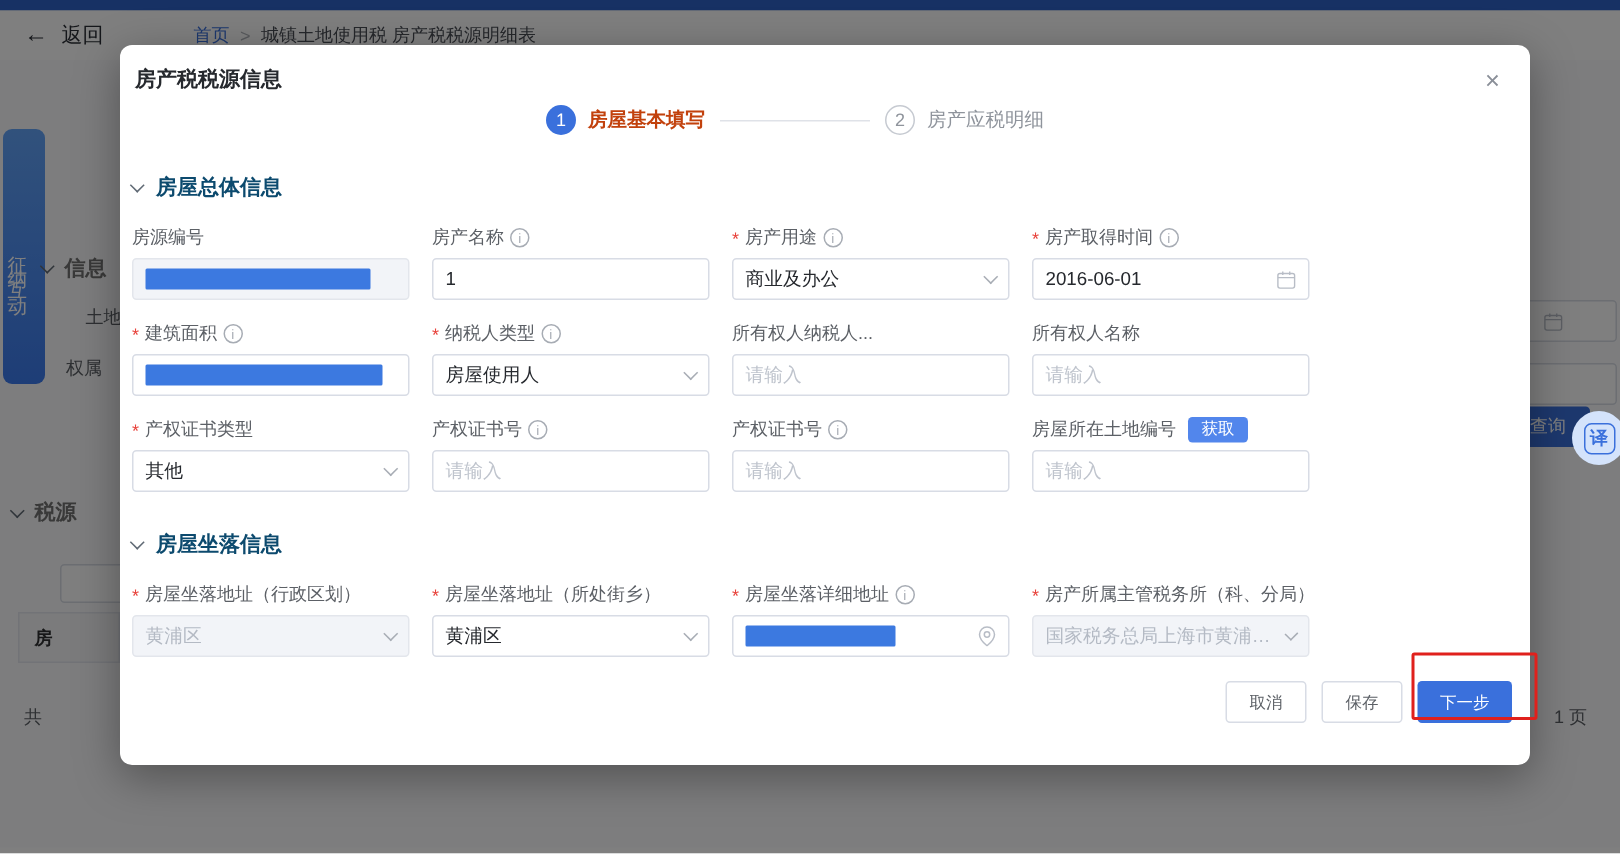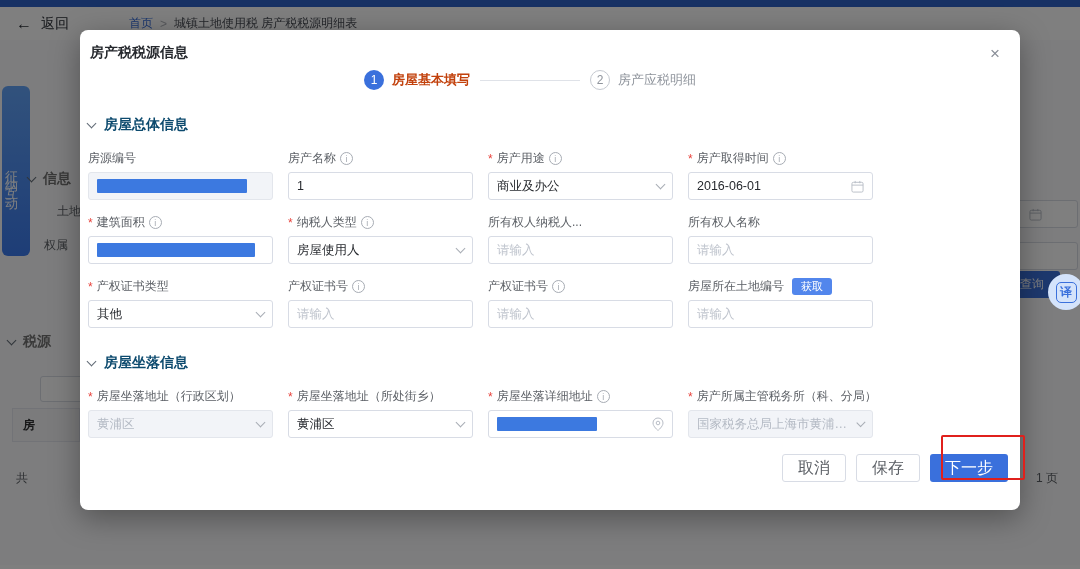--- a/index.html
+++ b/index.html
@@ -94,21 +94,21 @@
   .ctl.dis .dis-val { color:#b4bac4; overflow:hidden; white-space:nowrap; text-overflow:ellipsis; }
   .ctl .sel-chev { margin-left:auto; width:7px; height:7px;
     border-right:1px solid #a8adb5; border-bottom:1px solid #a8adb5;
     transform:rotate(45deg); margin-top:-3px; }
   .ctl .right-icon { margin-left:auto; display:flex; align-items:center; }
   .redact { height:14px; background:#3c79e0; border-radius:1px; }
   .rw-84 { width:150px; } .rw-87 { width:158px; } .rw-56 { width:100px; }
   .action-btn { background:#5286ec; color:#fff; font-size:11px; padding:2px 9px;
     border-radius:3px; margin-left:8px; line-height:1.25; }
   .m-footer { display:flex; justify-content:flex-end; gap:10px; margin-top:16px; }
-  .btn { height:28px; padding:0 15px; border-radius:3px; font-size:16px;
+  .btn { height:28px; padding:0 15px; border-radius:3px; font-size:11px;
     display:flex; align-items:center; justify-content:center; }
   .btn.ghost { border:1px solid #d8dce5; color:#5c6066; background:#fff; }
   .btn.primary { background:#3a70dc; color:#fff; }
 
   .annotation { position:absolute; left:941px; top:435px; width:84px; height:45px;
     border:2.5px solid #e0201c; border-radius:2px; z-index:30; }
 
   .translate-float { position:absolute; left:1048px; top:274px; width:36px; height:36px;
     background:#d4e3fb; border-radius:50%; z-index:40; display:flex;
     align-items:center; justify-content:center; }

